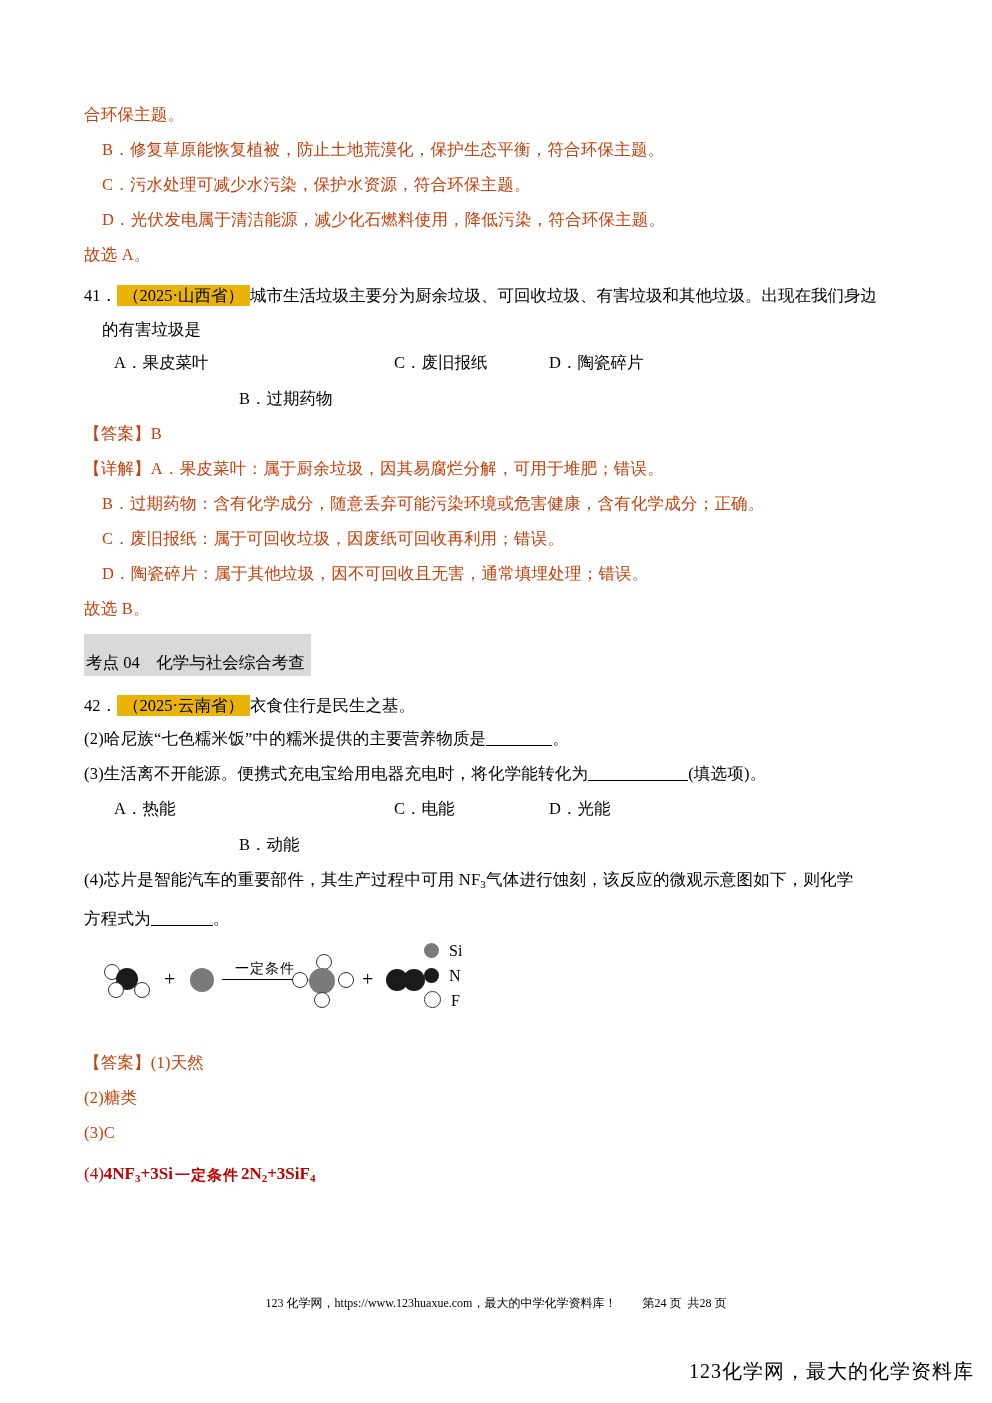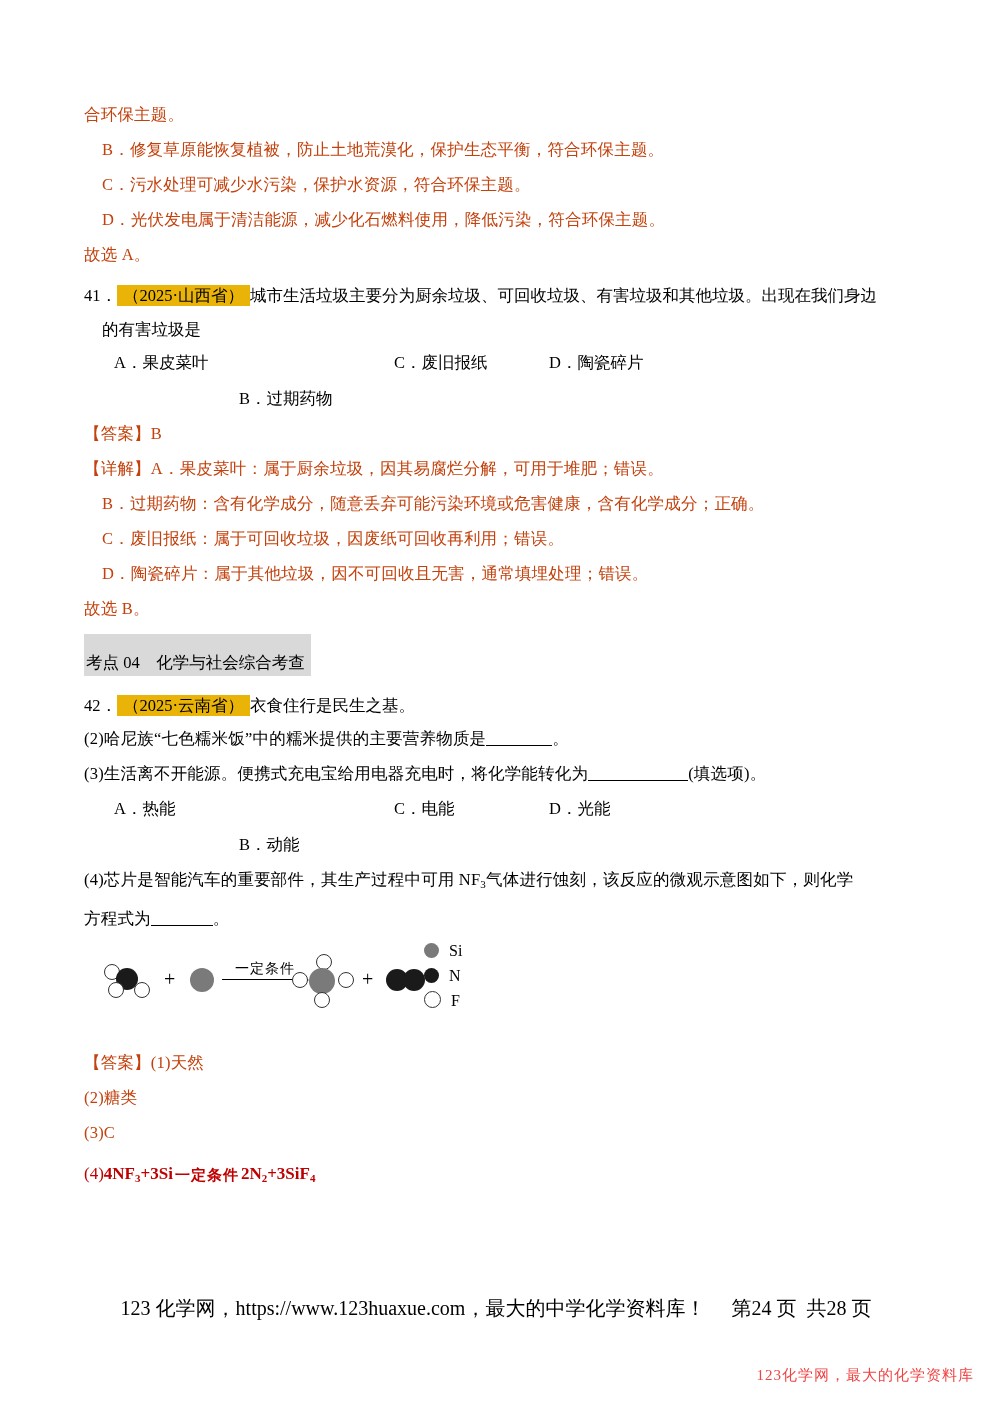--- a/index.html
+++ b/index.html
@@ -174,32 +174,32 @@
     width: 92px;
     height: 1px;
   }
   .eq-cond .bot { height: 8px; }
 
   .footer {
     position: absolute;
     left: 0; right: 0;
     top: 1295px;
     text-align: center;
-    font-size: 20px;
+    font-size: 12px;
     font-family: "Liberation Serif", serif;
     color: #000;
   }
   .footer .gap { display: inline-block; width: 26px; }
 
   .watermark {
     position: absolute;
     right: 18px;
     bottom: 18px;
-    font-size: 15px;
-    color: #ef4444;
+    font-size: 20px;
+    color: #000000;
     font-family: "Liberation Serif", serif;
     letter-spacing: 1px;
   }
 </style>
 </head>
 <body>
 
 <div class="page">
   <div class="content">
 

